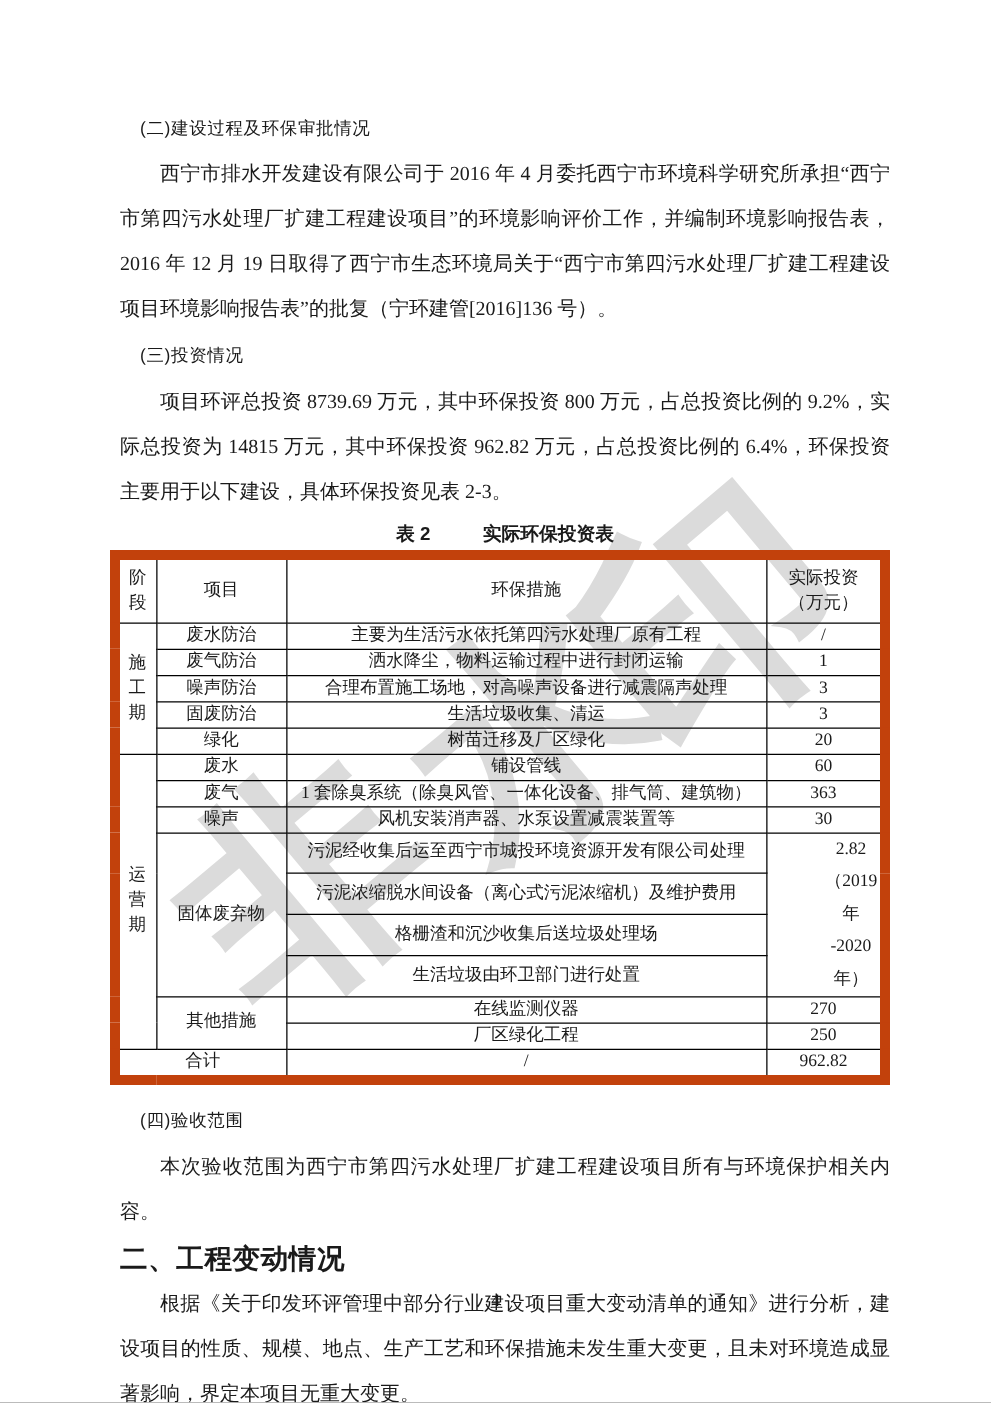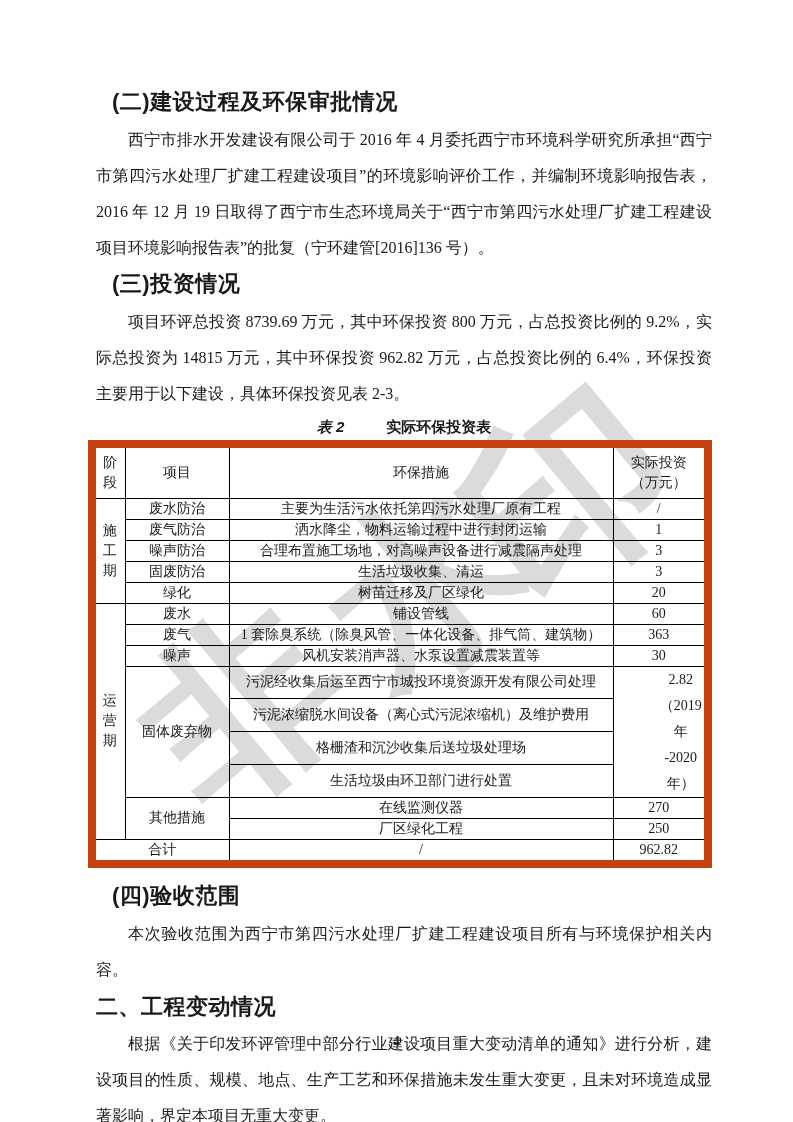--- a/index.html
+++ b/index.html
@@ -14,22 +14,22 @@
     overflow:hidden;
   }
   .content {
     position:absolute;
     left:96px; top:90px;
     width:616px;
     z-index:2;
   }
   .sub-heading {
     font-family:"Liberation Sans","DejaVu Sans",sans-serif;
-    font-weight:bold;
-    font-size:22px;
+    font-weight:normal;
+    font-size:14px;
     line-height:24px;
     padding-left:16px;
     margin-bottom:8px;
     letter-spacing:0.5px;
   }
   .main-heading {
     font-family:"Liberation Sans","DejaVu Sans",sans-serif;
     font-weight:bold;
     font-size:22px;
     line-height:26px;
@@ -43,21 +43,21 @@
     text-indent:32px;
     margin-bottom:6px;
   }
   .table-caption {
     font-family:"Liberation Sans","DejaVu Sans",sans-serif;
     font-weight:bold;
     font-size:15px;
     text-align:center;
     margin:4px 0 3px 0;
   }
-  .table-caption .cap-label { margin-right:42px;font-style:italic; }
+  .table-caption .cap-label { margin-right:42px; }
   table.inv-table {
     border-collapse:collapse;
     width:616px;
     margin-left:-8px;
     table-layout:fixed;
     font-size:14px;
     margin-bottom:16px;
     background:transparent;
     border:8px solid #c2410c;
   }

